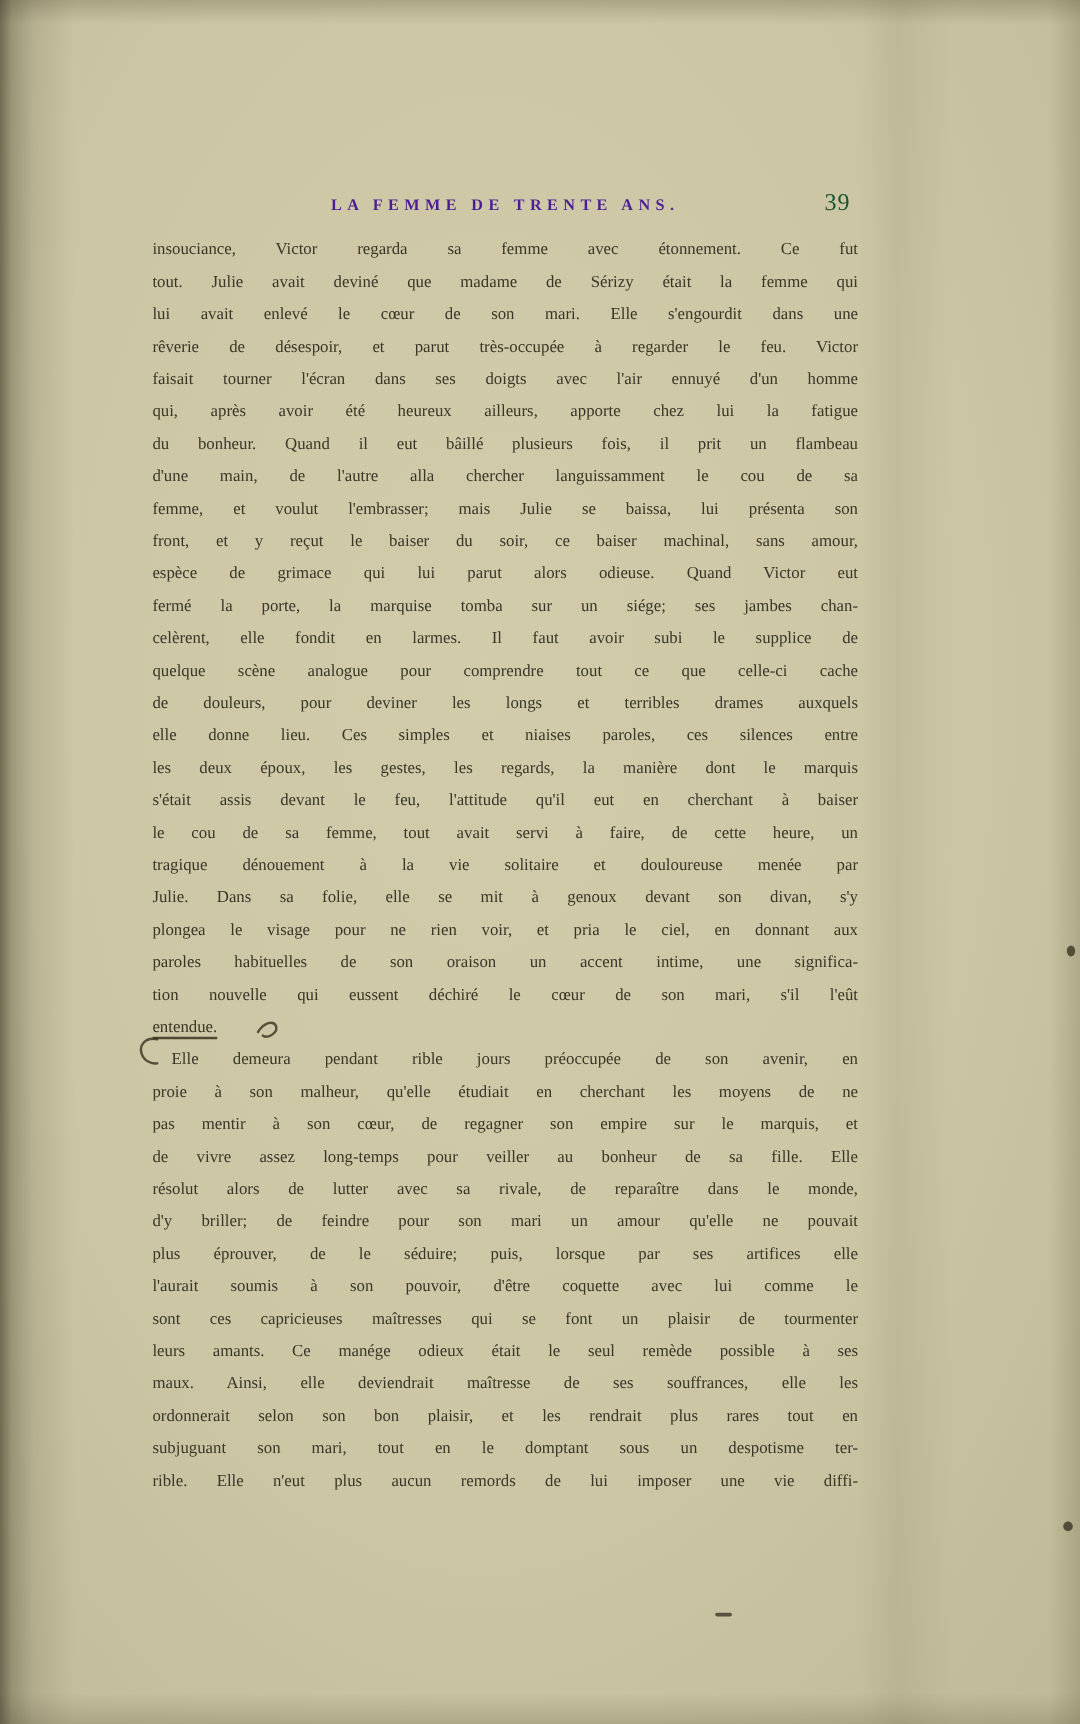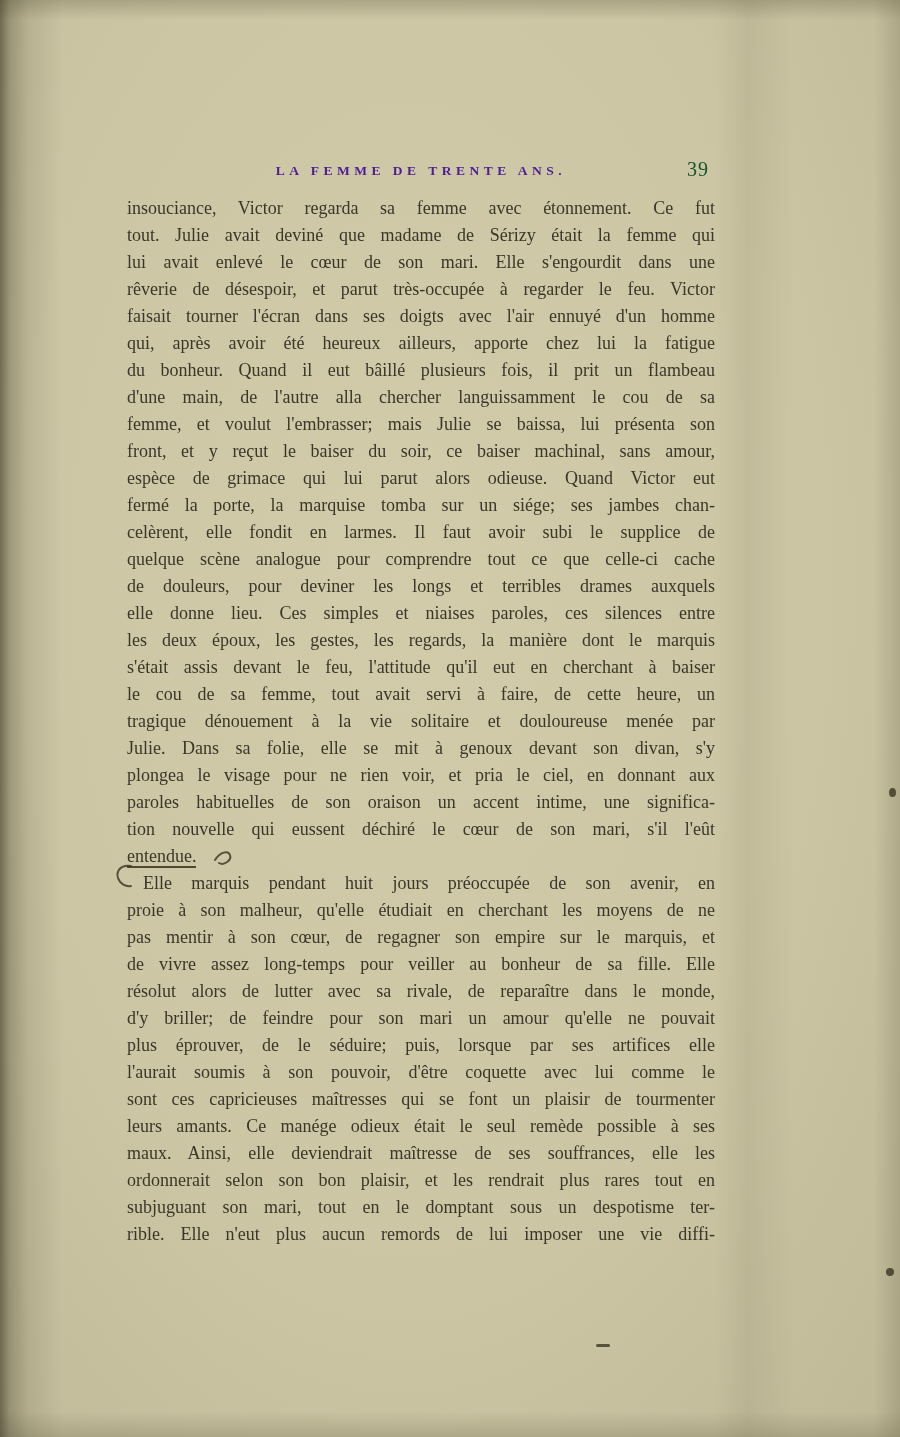--- a/index.html
+++ b/index.html
@@ -53,21 +53,21 @@
   .page-number {
     position: absolute;
     right: 6px;
     top: -2px;
     font-size: 20px;
     letter-spacing: 1px;
     color: #14532d;
   }
 
   .line {
-    font-size: 18px;
+    font-size: 14px;
     line-height: 27px;
     height: 27px;
     overflow: hidden;
     text-align: justify;
     text-align-last: justify;
     word-spacing: 0.5px;
   }
   .line.no-justify {
     text-align: left;
     text-align-last: left;
@@ -122,21 +122,21 @@
       <div class="line">elle donne lieu. Ces simples et niaises paroles, ces silences entre</div>
       <div class="line">les deux époux, les gestes, les regards, la manière dont le marquis</div>
       <div class="line">s'était assis devant le feu, l'attitude qu'il eut en cherchant à baiser</div>
       <div class="line">le cou de sa femme, tout avait servi à faire, de cette heure, un</div>
       <div class="line">tragique dénouement à la vie solitaire et douloureuse menée par</div>
       <div class="line">Julie. Dans sa folie, elle se mit à genoux devant son divan, s'y</div>
       <div class="line">plongea le visage pour ne rien voir, et pria le ciel, en donnant aux</div>
       <div class="line">paroles habituelles de son oraison un accent intime, une significa-</div>
       <div class="line">tion nouvelle qui eussent déchiré le cœur de son mari, s'il l'eût</div>
       <div class="line no-justify"><span class="hand-underline">entendue.</span></div>
-      <div class="line indent">Elle marquis pendant huit jours préoccupée de son avenir, en</div>
+      <div class="line indent">Elle demeura pendant rible jours préoccupée de son avenir, en</div>
       <div class="line">proie à son malheur, qu'elle étudiait en cherchant les moyens de ne</div>
       <div class="line">pas mentir à son cœur, de regagner son empire sur le marquis, et</div>
       <div class="line">de vivre assez long-temps pour veiller au bonheur de sa fille. Elle</div>
       <div class="line">résolut alors de lutter avec sa rivale, de reparaître dans le monde,</div>
       <div class="line">d'y briller; de feindre pour son mari un amour qu'elle ne pouvait</div>
       <div class="line">plus éprouver, de le séduire; puis, lorsque par ses artifices elle</div>
       <div class="line">l'aurait soumis à son pouvoir, d'être coquette avec lui comme le</div>
       <div class="line">sont ces capricieuses maîtresses qui se font un plaisir de tourmenter</div>
       <div class="line">leurs amants. Ce manége odieux était le seul remède possible à ses</div>
       <div class="line">maux. Ainsi, elle deviendrait maîtresse de ses souffrances, elle les</div>

